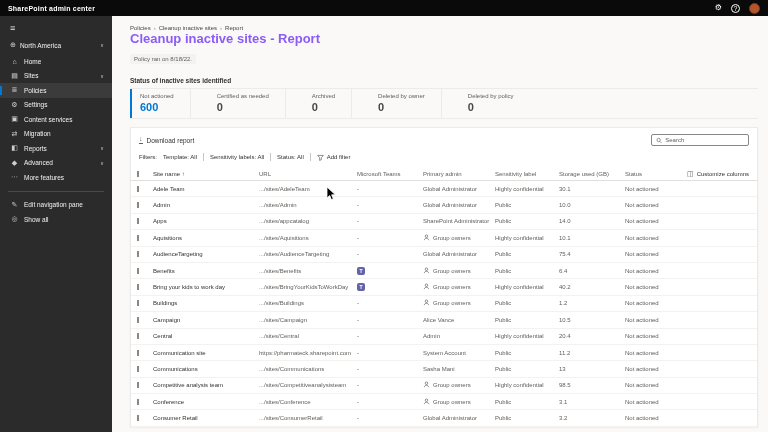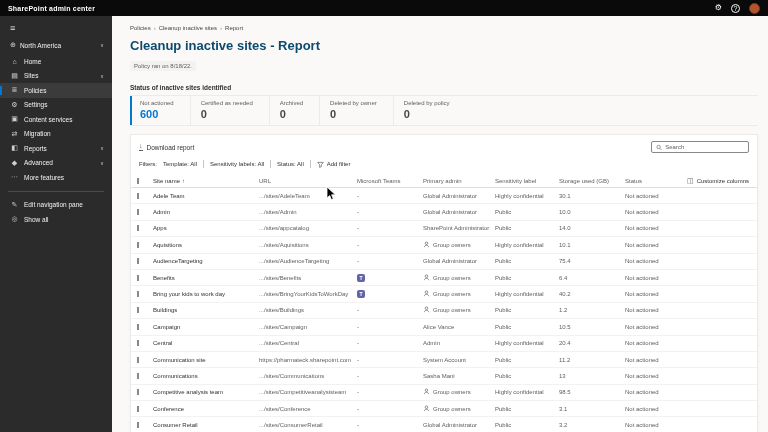--- a/index.html
+++ b/index.html
@@ -30,25 +30,25 @@
   .nav-item.selected::before { content:""; position:absolute; left:0; top:2.5px; bottom:2.5px; width:2px; background:#0078d4; }
   .nav-divider { height:1px; background:#4a4a4a; margin:6px 8px; }
 
   
   .main { position:absolute; left:112px; top:16px; right:0; bottom:0; background:#faf9f8; overflow:hidden; }
   .main-inner { padding:9px 10px 0 18px; }
 
   .breadcrumb { display:flex; align-items:center; gap:3px; font-size:6px; color:#484644; }
   .breadcrumb .crumb { cursor:pointer; }
   .breadcrumb .sep { color:#8a8886; }
-  .page-title { font-size:13px; font-weight:700; color:#0c4a6e; margin-top:7px; }
+  .page-title { font-size:13px; font-weight:700; color:#8b5cf6; }
   .policy-ran { display:inline-block; font-size:6px; color:#605e5c; margin-top:8px; background:#f3f2f1; padding:2px 4px; border-radius:1px; }
 
   .status-heading { font-size:6.5px; font-weight:700; color:#323130; margin-top:12px; padding-bottom:4px; border-bottom:1px solid #edebe9; }
-  .tiles { display:flex; border-bottom:1px solid #edebe9; }
+  .tiles { display:flex; border-bottom:1px solid #edebe9;gap:16px; }
   .tile { padding:4px 16px 5px 10px; border-right:1px solid #edebe9; cursor:pointer; }
   .tile:last-child { border-right:none; }
   .tile.active { border-left:2px solid #0078d4; padding-left:8px; }
   .tile-label { font-size:6px; color:#605e5c; }
   .tile-value { font-size:11px; font-weight:700; color:#484644; margin-top:2px; }
   .tile.active .tile-value { color:#0078d4; }
 
   .card { margin-top:8px; background:#fff; border:1px solid #edebe9; border-bottom:none; box-shadow:0 1px 2px rgba(0,0,0,.05); }
 
   .toolbar { display:flex; align-items:center; padding:6px 8px 4px 8px; }

